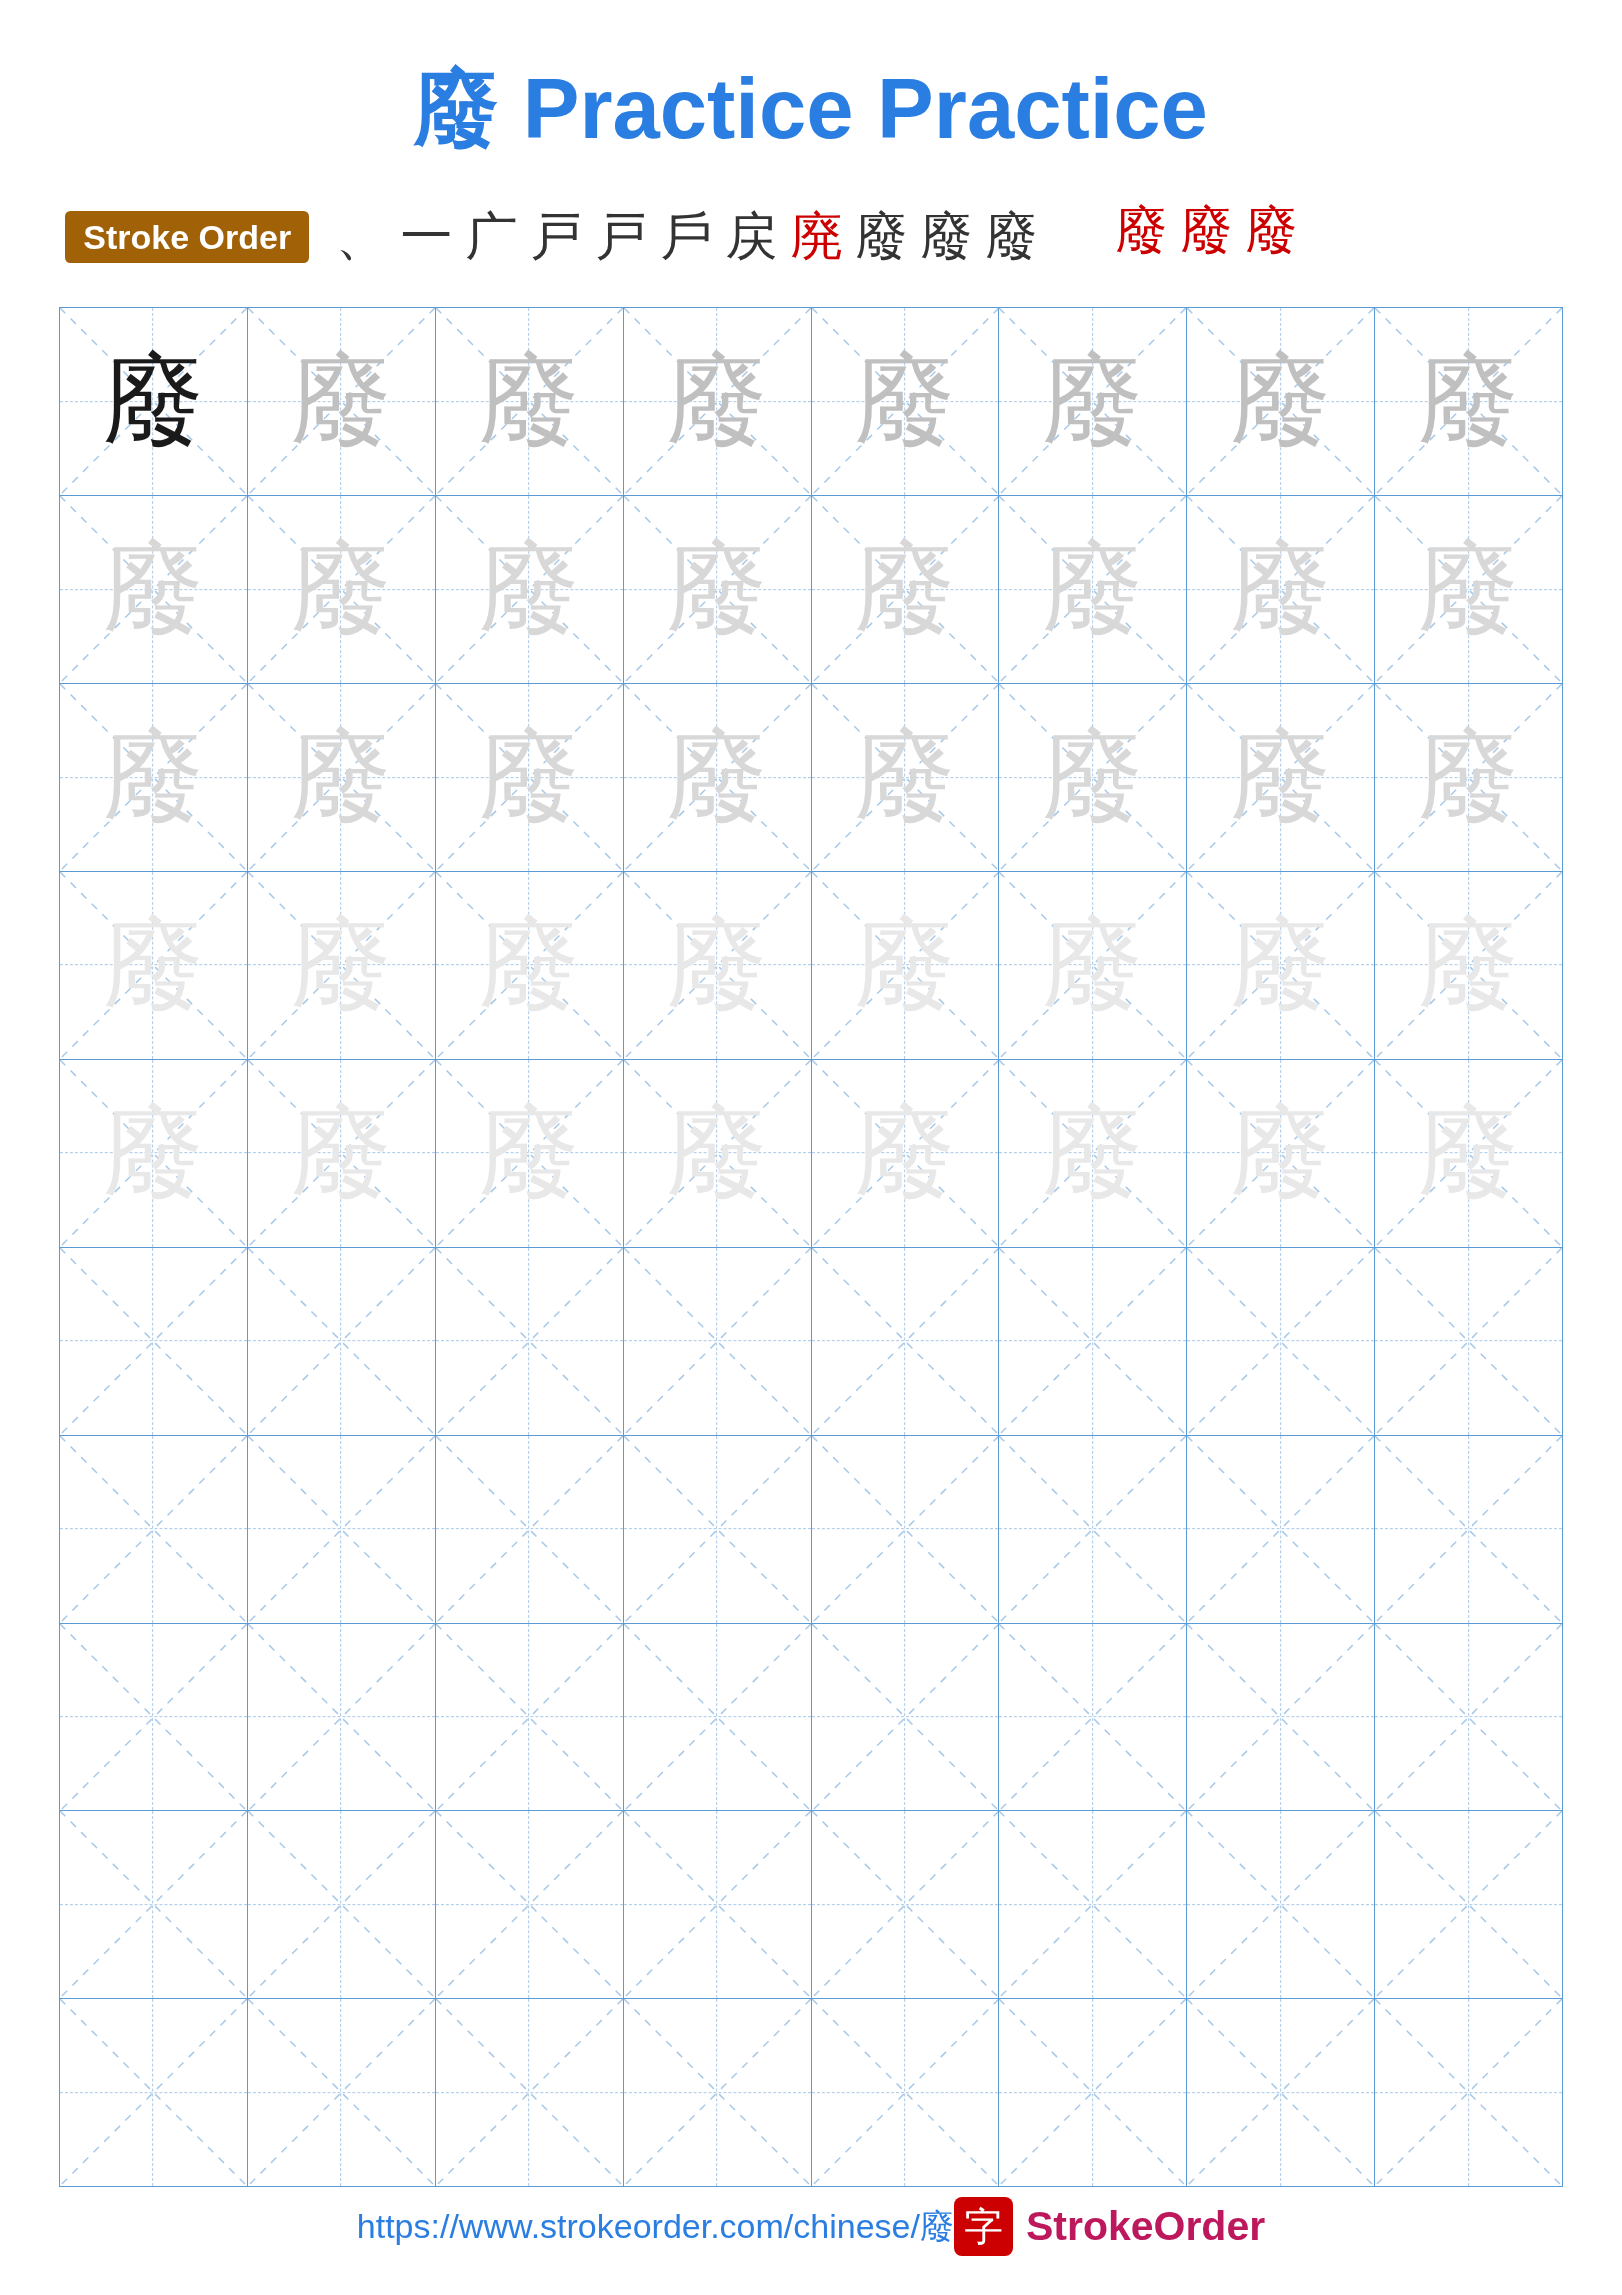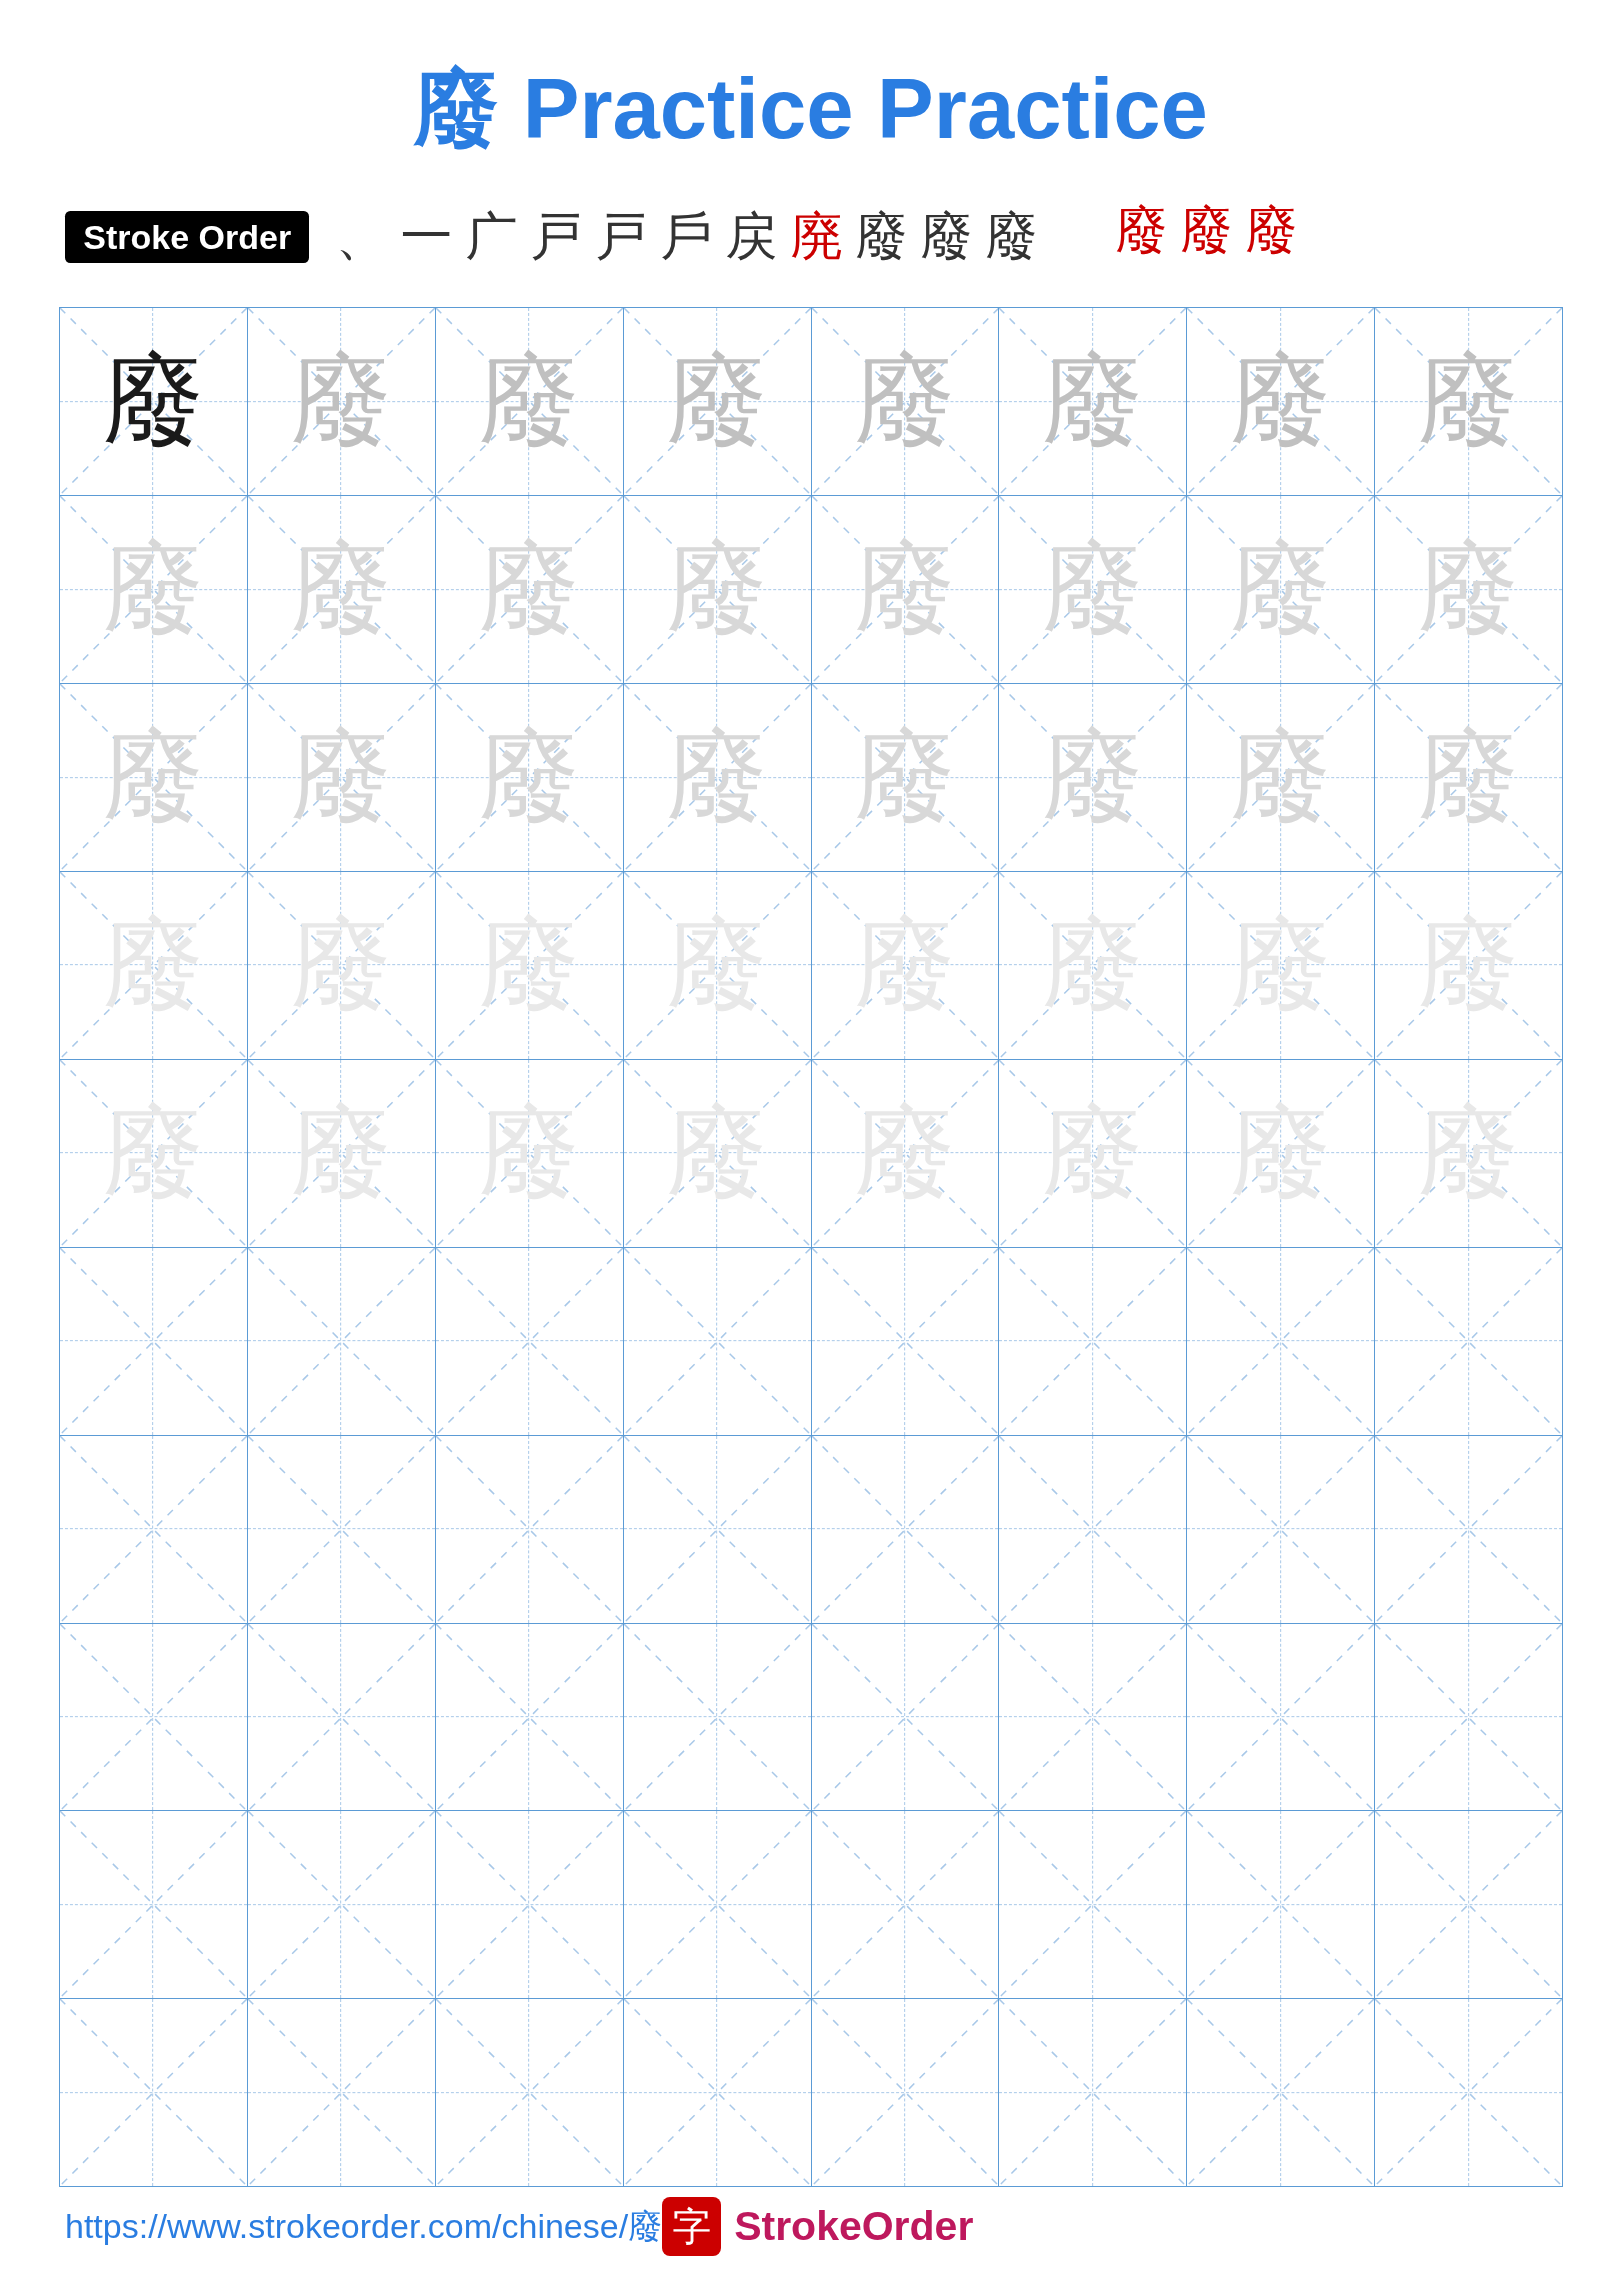--- a/index.html
+++ b/index.html
@@ -31,21 +31,21 @@
     .stroke-order-section {
       display: flex;
       align-items: flex-start;
       flex-wrap: wrap;
       padding: 0 65px;
       margin-bottom: 39px;
       gap: 0;
     }
 
     .stroke-order-badge {
-      background: #000000;
+      background: #a16207;
       color: white;
       font-family: Arial, sans-serif;
       font-size: 34px;
       font-weight: bold;
       padding: 6.5px 18.3px;
       border-radius: 5.2px;
       margin-right: 19.6px;
       white-space: nowrap;
       flex-shrink: 0;
     }
@@ -144,21 +144,21 @@
       color: #e8e8e8;
     }
 
     .footer {
       position: absolute;
       bottom: 39px;
       left: 0;
       right: 0;
       display: flex;
       align-items: center;
-      justify-content: flex-start;
+      justify-content: center;
       padding: 0 65px;
     }
 
     .footer-url {
       color: #2a7de1;
       font-family: Arial, sans-serif;
       font-size: 34px;
       text-decoration: none;
     }
 

